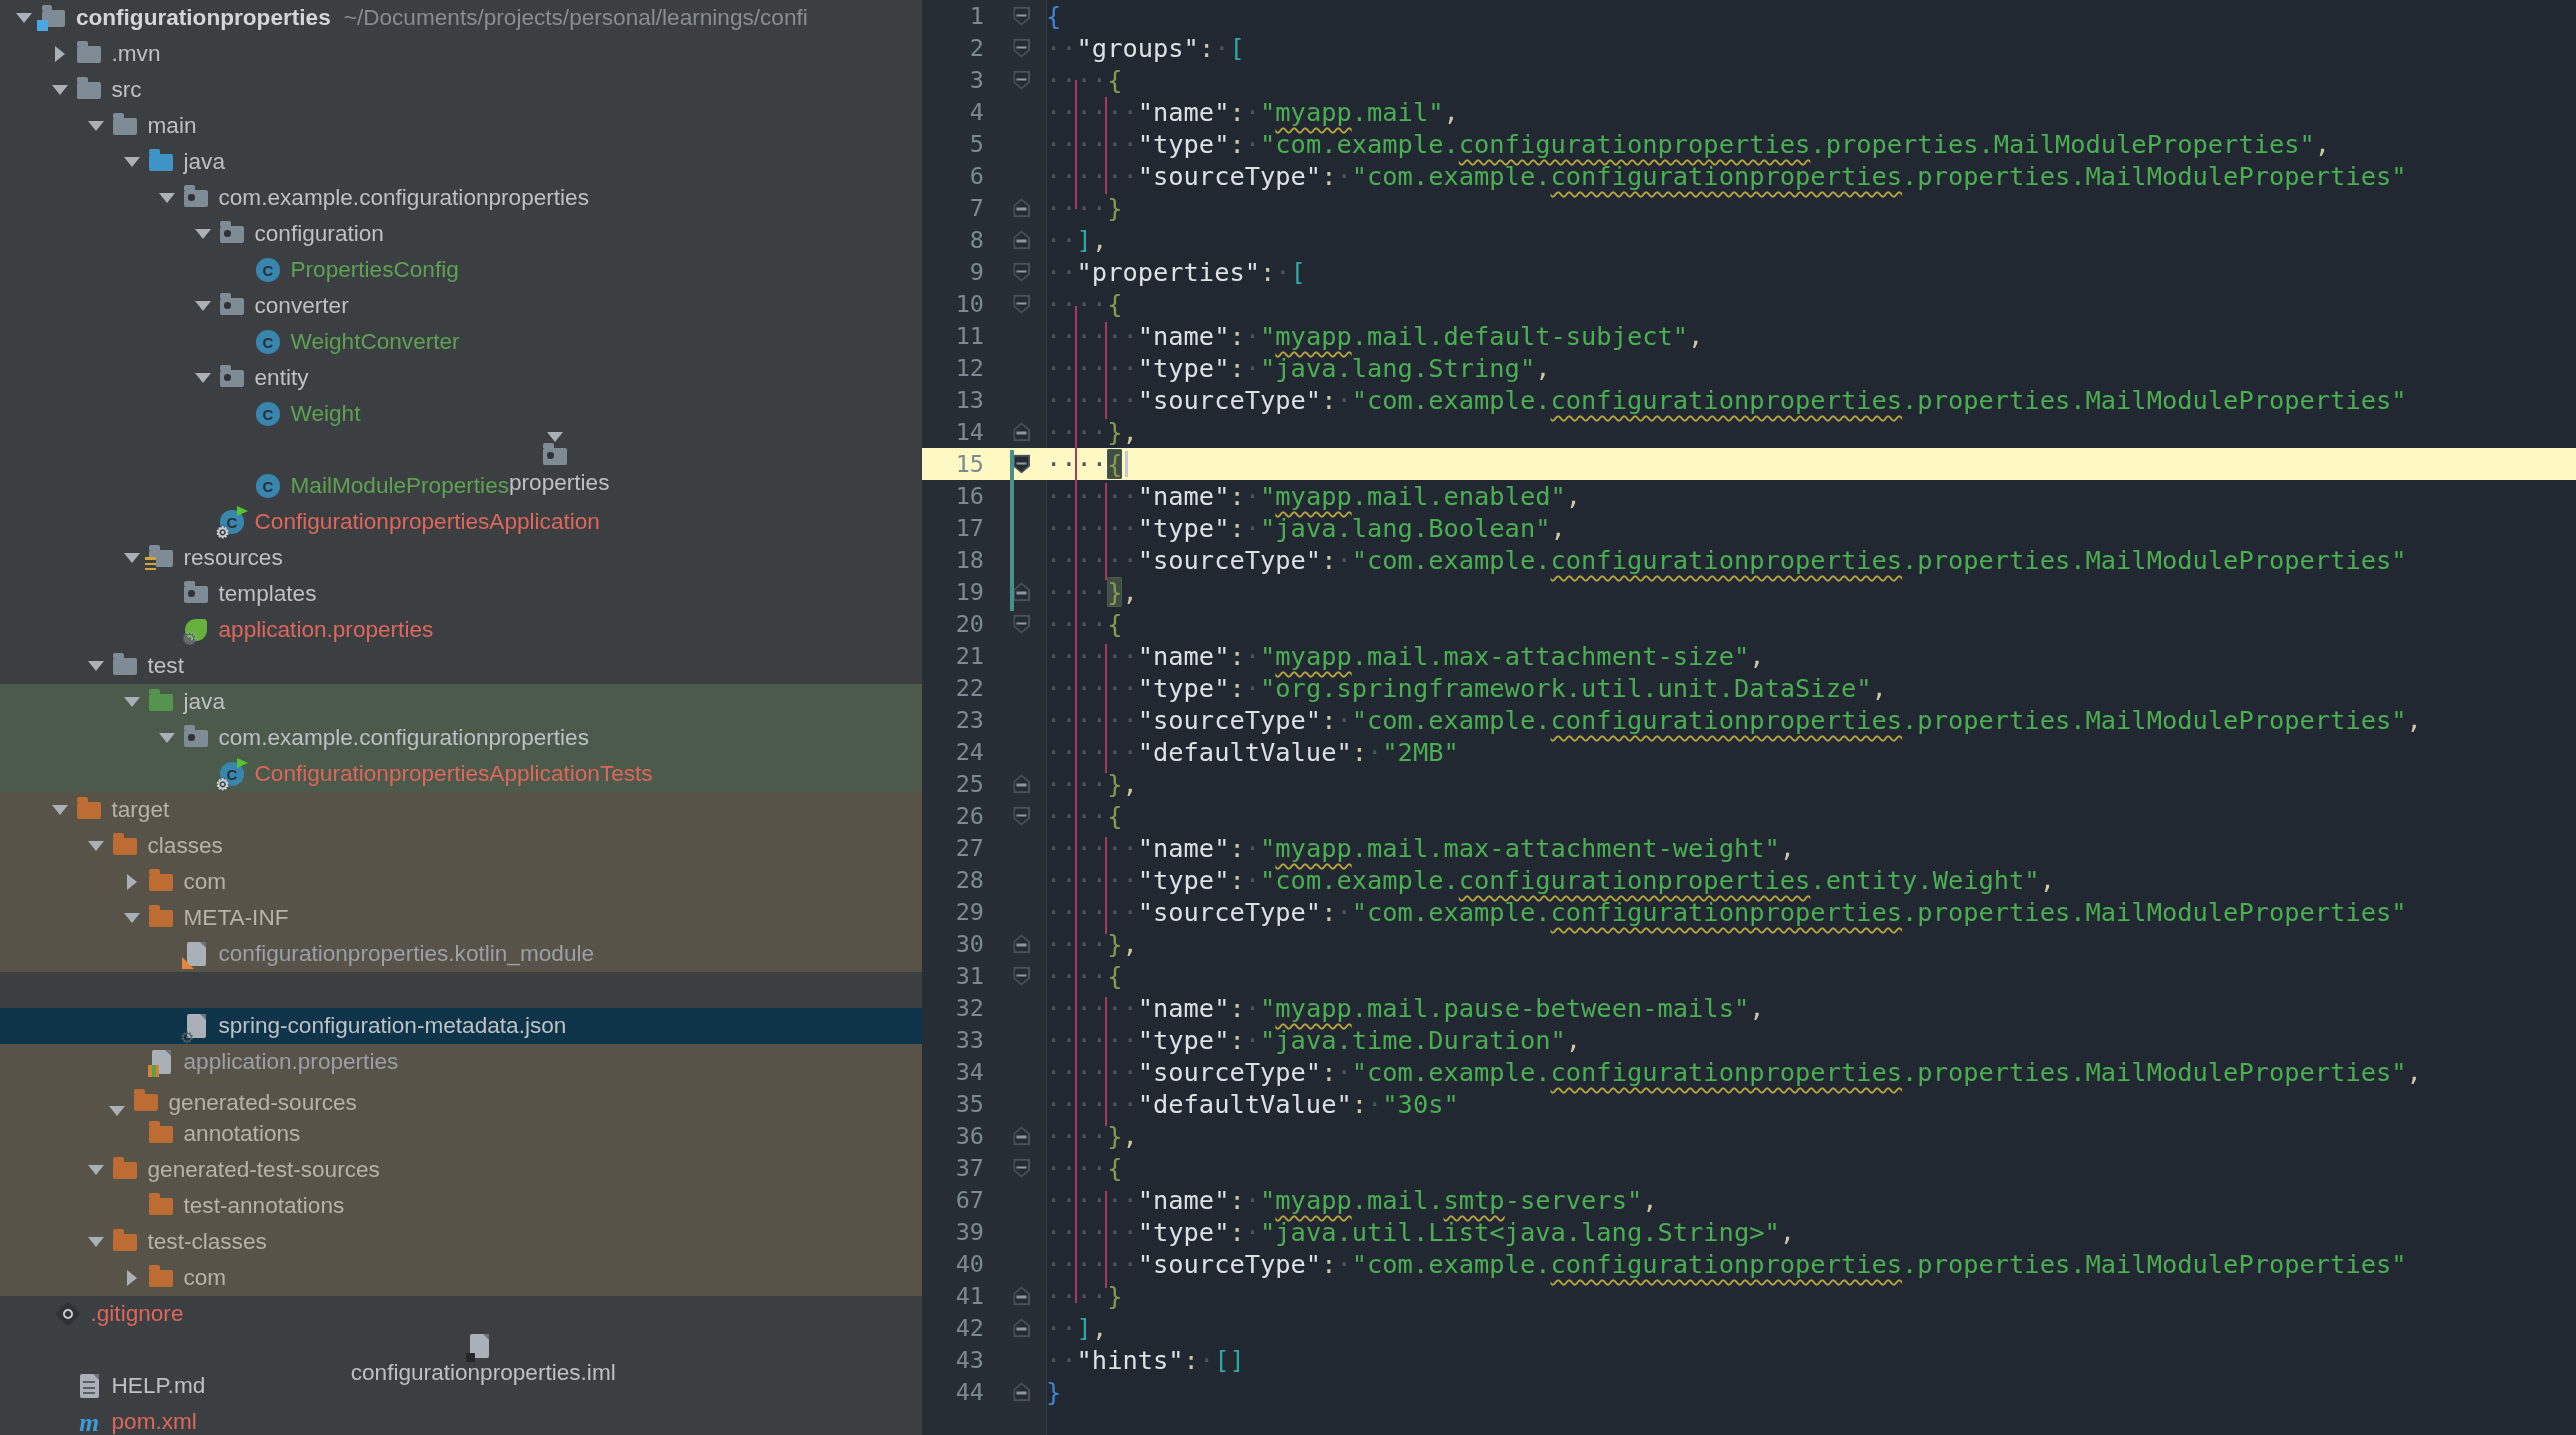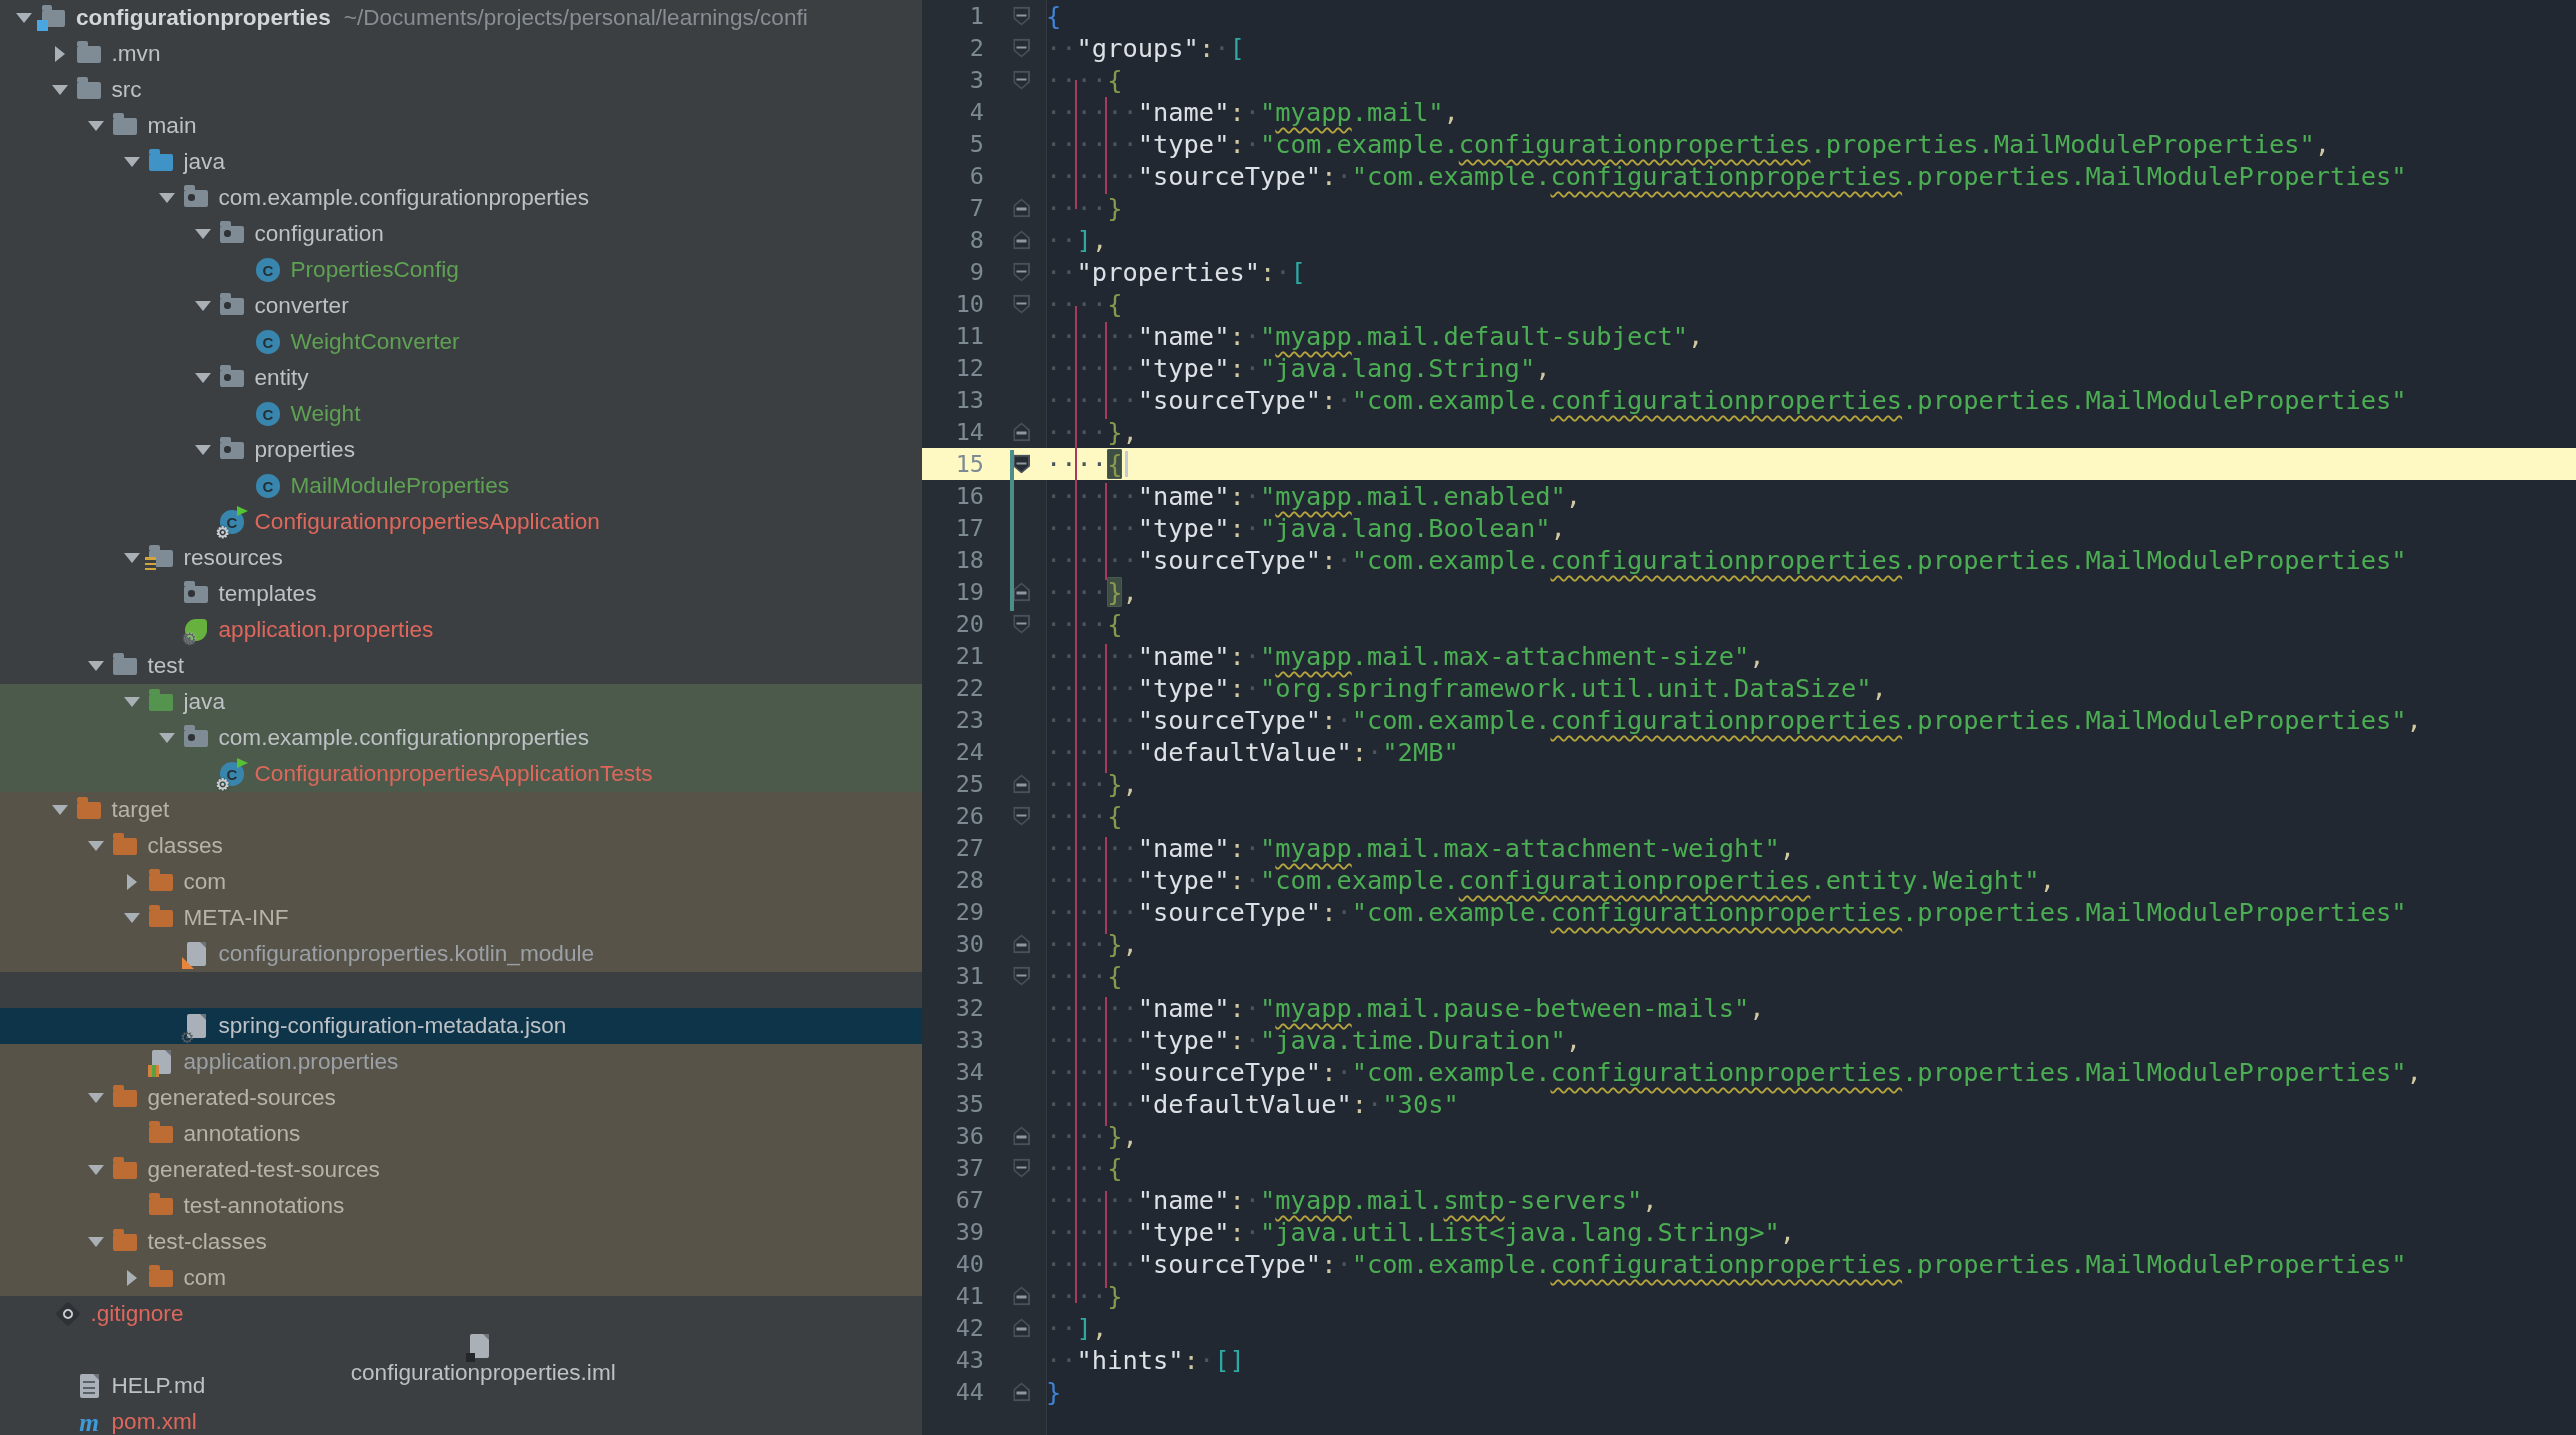--- a/index.html
+++ b/index.html
@@ -183,37 +183,37 @@
         </span>
         <span class="t-label">entity</span>
       </div>
       <div class="trow" style="padding-left: 224px;">
         <span class="arr"></span>
         <span class="ic">
           <span class="circ">C</span>
         </span>
         <span class="t-label c-green">Weight</span>
       </div>
+      <div class="trow" style="padding-left: 188px; flex-direction: column;">
+        <span class="arr">
+          <span class="arr-d"></span>
+        </span>
+        <span class="ic">
+          <span class="fic pkg"></span>
+        </span>
+        <span class="t-label">properties</span>
+      </div>
+      <div class="trow" style="padding-left: 224px;">
+        <span class="arr"></span>
+        <span class="ic">
+          <span class="circ">C</span>
+        </span>
+        <span class="t-label c-green">MailModuleProperties</span>
+      </div>
       <div class="trow" style="padding-left: 188px;">
-        <span class="arr">
-          <span class="arr-d"></span>
-        </span>
-        <span class="ic">
-          <span class="fic pkg"></span>
-        </span>
-        <span class="t-label">properties</span>
-      </div>
-      <div class="trow" style="padding-left: 224px;">
-        <span class="arr"></span>
-        <span class="ic">
-          <span class="circ">C</span>
-        </span>
-        <span class="t-label c-green">MailModuleProperties</span>
-      </div>
-      <div class="trow" style="padding-left: 188px;">
         <span class="arr"></span>
         <span class="ic">
           <span class="circ run">C</span>
         </span>
         <span class="t-label c-red">ConfigurationpropertiesApplication</span>
       </div>
       <div class="trow" style="padding-left: 117px;">
         <span class="arr">
           <span class="arr-d"></span>
         </span>
@@ -320,21 +320,21 @@
         </span>
         <span class="t-label">spring-configuration-metadata.json</span>
       </div>
       <div class="trow bg-olive" style="padding-left: 117px;">
         <span class="arr"></span>
         <span class="ic">
           <span class="sheet bb"></span>
         </span>
         <span class="t-label c-dim">application.properties</span>
       </div>
-      <div class="trow bg-olive" style="padding-left: 81px;">
+      <div class="trow bg-olive" style="padding-left: 102px; align-items: flex-end;">
         <span class="arr">
           <span class="arr-d"></span>
         </span>
         <span class="ic">
           <span class="fic rust"></span>
         </span>
         <span class="t-label c-olive">generated-sources</span>
       </div>
       <div class="trow bg-olive" style="padding-left: 117px;">
         <span class="arr"></span>

